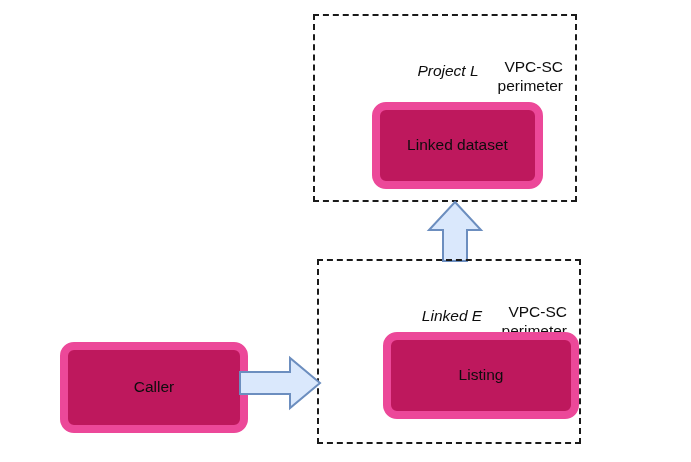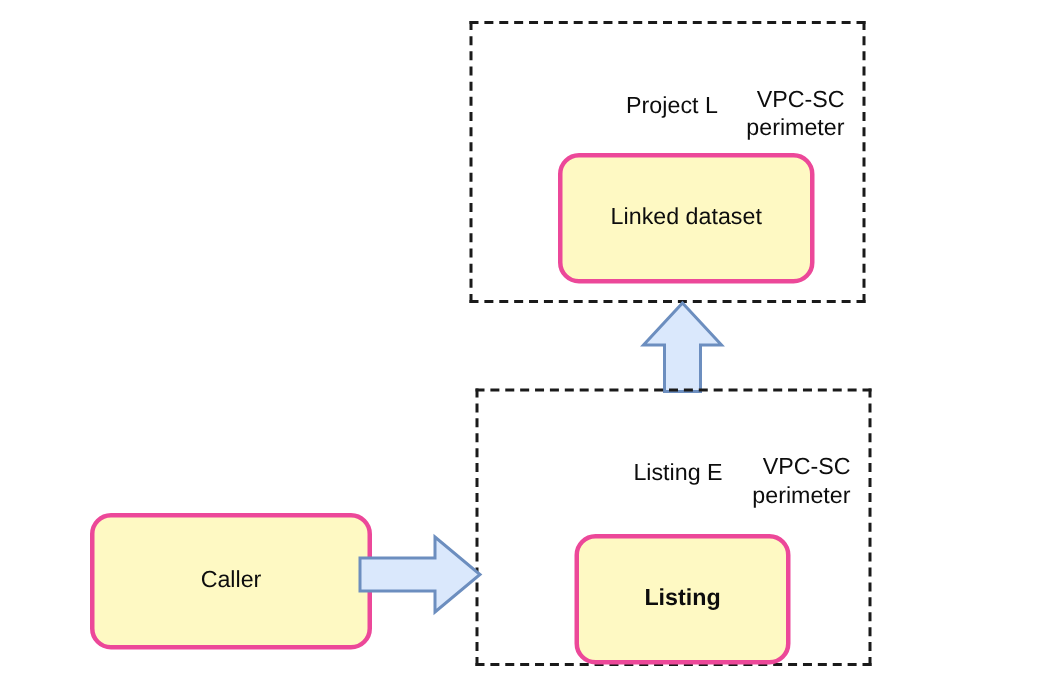--- a/index.html
+++ b/index.html
@@ -36,23 +36,23 @@
     left: 317px;
     top: 259px;
     width: 264px;
     height: 185px;
   }
 
   
   .node {
     position: absolute;
     box-sizing: border-box;
-    border: 3px solid #ec4899;
+    border: 8px solid #ec4899;
     border-radius: 14px;
-    background: #fef9c3;
+    background: #be185d;
     display: flex;
     align-items: center;
     justify-content: center;
   }
   .node-label {
     font-size: 15.5px;
     color: #0d0d0d;
     line-height: 1.2;
     white-space: nowrap;
   }
@@ -63,40 +63,40 @@
     height: 87px;
   }
   #node-caller {
     left: 60px;
     top: 342px;
     width: 188px;
     height: 91px;
   }
   #node-listing {
     left: 383px;
-    top: 356px;
-    width: 144px;
+    top: 332px;
+    width: 196px;
     height: 87px;
-    font-weight: bold;
   }
 
   
   .label {
     position: absolute;
     font-size: 15.5px;
     color: #0d0d0d;
     line-height: 19px;
     white-space: nowrap;
   }
   .label.right {
     text-align: right;
     margin-top: 36px;
   }
   .label.center {
     text-align: center;
+    font-style: italic;
   }
   #label-vpcsc-l {
     left: 377px;
     top: 21px;
     width: 186px;
   }
   #label-project-l {
     left: 355px;
     top: 61px;
     width: 186px;
@@ -157,21 +157,21 @@
   </div>
 
   <svg class="arrow-svg" id="arrow-listing-to-linked" viewBox="0 0 56 62" xmlns="http://www.w3.org/2000/svg">
     <polygon class="arrow-shape" points="28,2 54,30 40,30 40,61 16,61 16,30 2,30"></polygon>
   </svg>
 
   <div class="perimeter" id="perimeter-e"></div>
 
   <div class="label right" id="label-vpcsc-e">VPC-SC</div>
   <div class="label right" style="left:381px; top:285px; width:186px;">perimeter</div>
-  <div class="label center" id="label-project-e">Listing E</div>
+  <div class="label center" id="label-project-e">Linked E</div>
 
   <div class="node" id="node-listing">
     <span class="node-label">Listing</span>
   </div>
 
 
   <div class="node" id="node-caller">
     <span class="node-label">Caller</span>
   </div>
 

